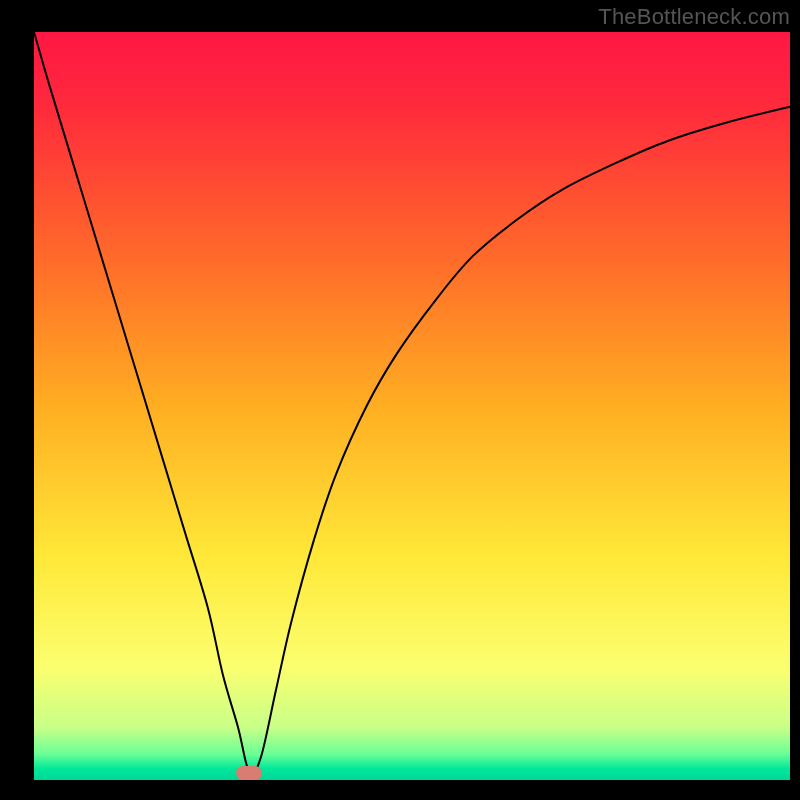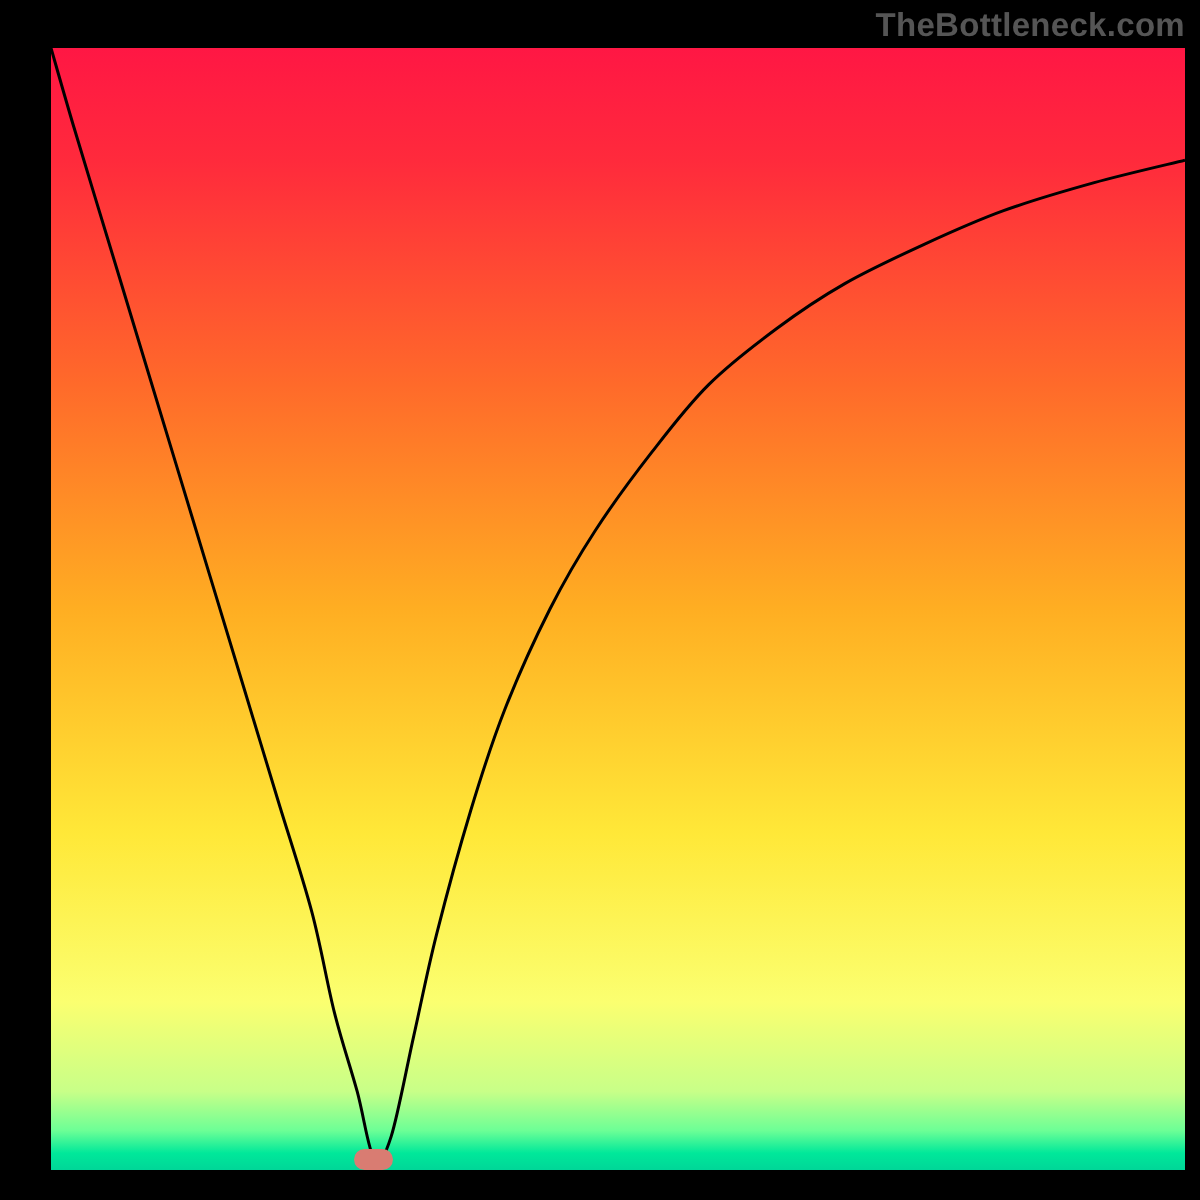--- a/index.html
+++ b/index.html
@@ -16,21 +16,21 @@
     width: 800px;
     height: 800px;
     box-sizing: border-box;
   }
   .watermark {
     position: absolute;
     top: 4px;
     right: 10px;
     color: #555;
     font-size: 22px;
-    font-weight: 700;
+    font-weight: 400;
     letter-spacing: 0.2px;
     user-select: none;
   }
   
   .plot-area {
     position: absolute;
     left: 34px;   
     top: 32px;    
     right: 10px;
     bottom: 20px;

